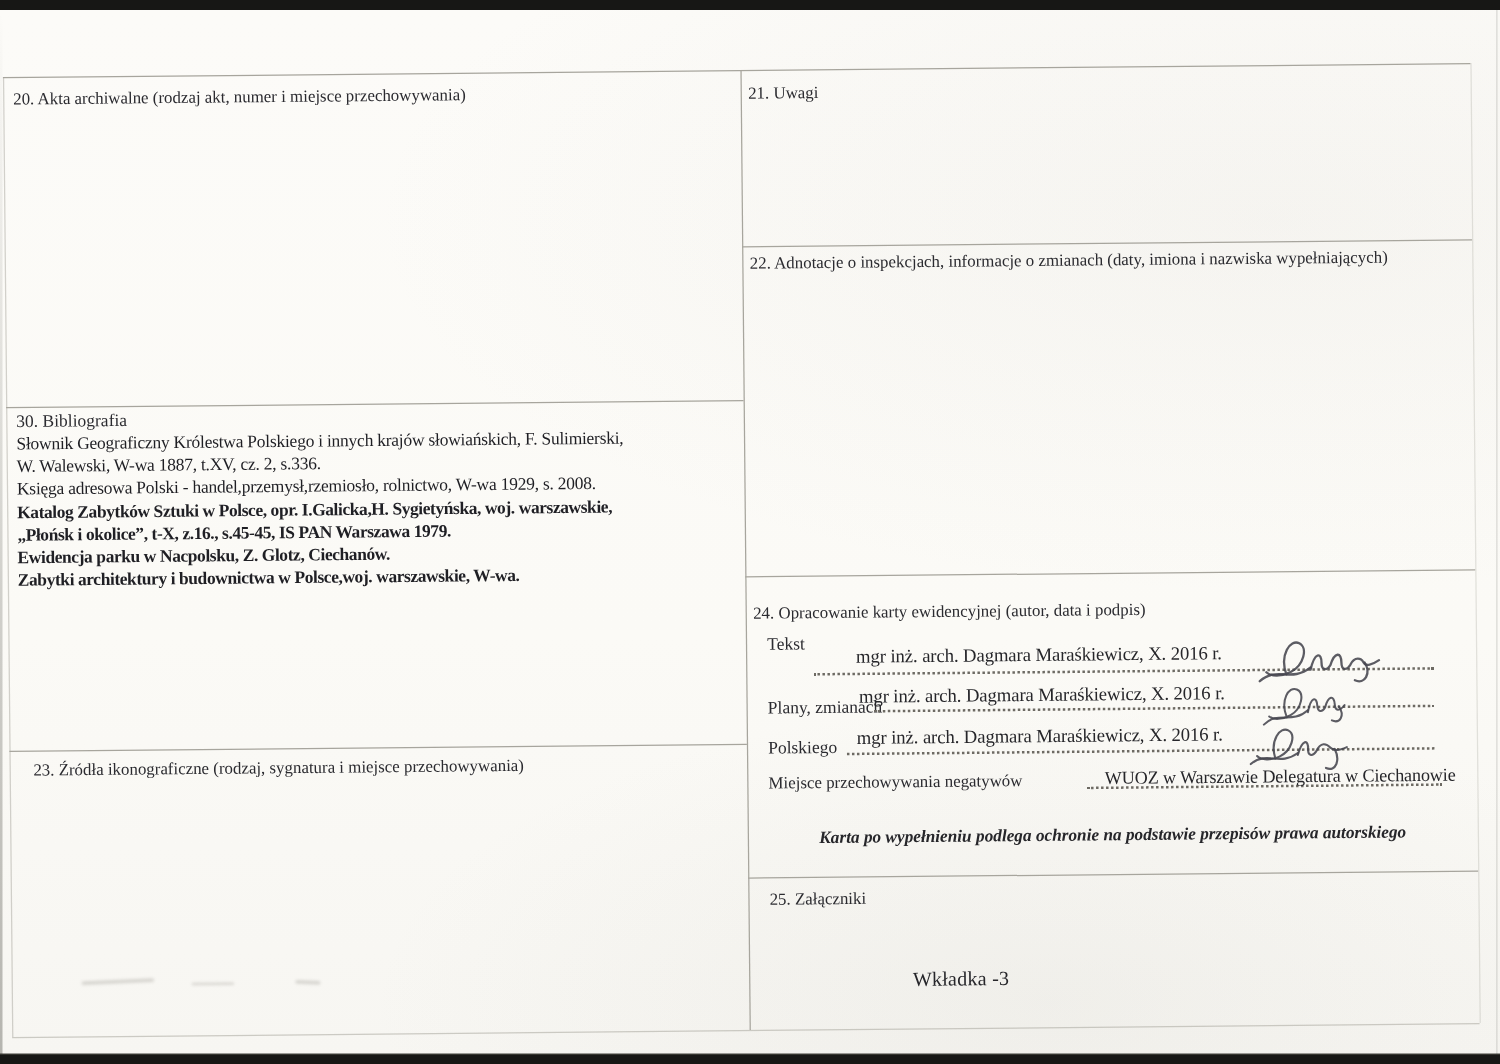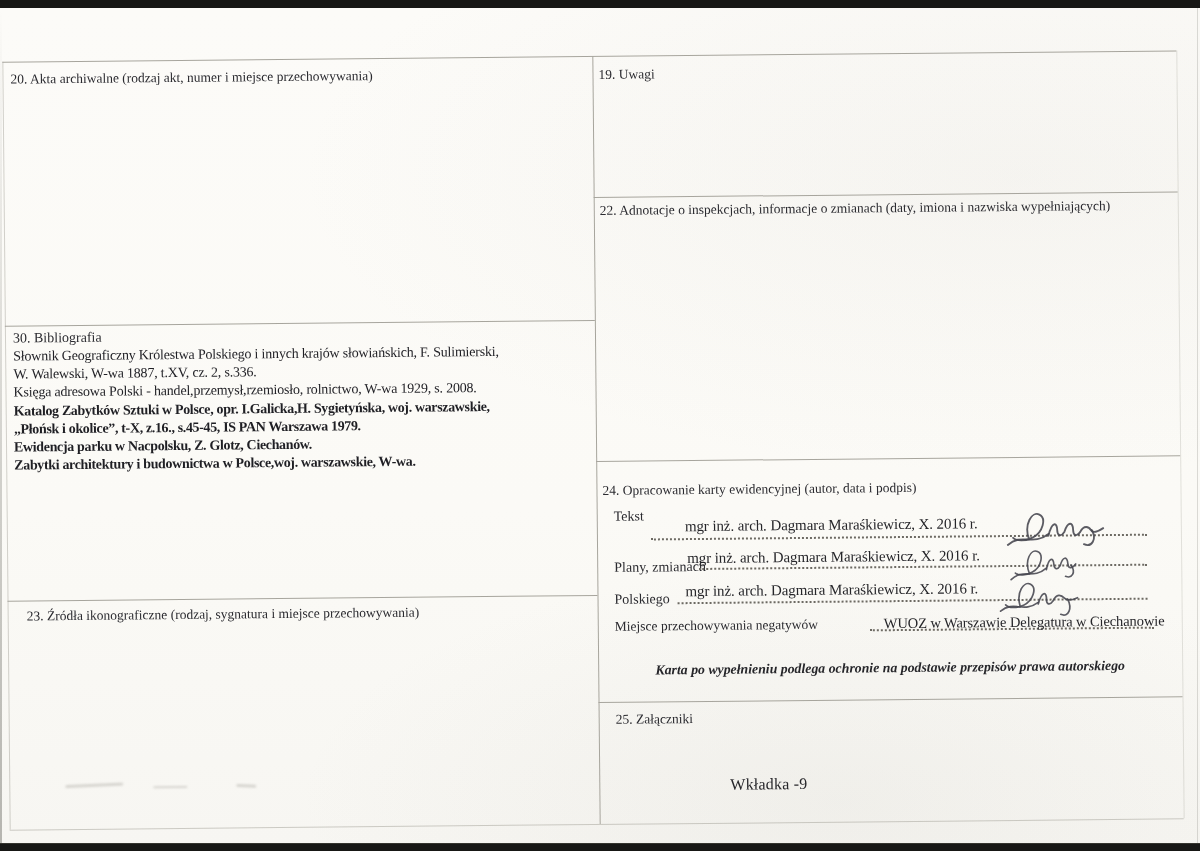--- a/index.html
+++ b/index.html
@@ -96,21 +96,21 @@
       <div class="ln v l-right"></div>
       <div class="ln h l-bottom"></div>
       <div class="ln v l-vdiv"></div>
       <div class="ln h l-20-22"></div>
       <div class="ln h l-22-23"></div>
       <div class="ln h l-21-22"></div>
       <div class="ln h l-22-24"></div>
       <div class="ln h l-24-25"></div>
 
       <div class="lbl" id="lbl-akta">20. Akta archiwalne (rodzaj akt, numer i miejsce przechowywania)</div>
-      <div class="lbl" id="lbl-uwagi">19. Uwagi</div>
+      <div class="lbl" id="lbl-uwagi">21. Uwagi</div>
       <div class="lbl" id="lbl-adnotacje">22. Adnotacje o inspekcjach, informacje o zmianach (daty, imiona i nazwiska wypełniających)</div>
       <div class="lbl" id="lbl-biblio">30. Bibliografia</div>
       <div class="lbl" id="lbl-zrodla">23. Źródła ikonograficzne (rodzaj, sygnatura i miejsce przechowywania)</div>
       <div class="lbl" id="lbl-oprac">24. Opracowanie karty ewidencyjnej (autor, data i podpis)</div>
       <div class="lbl" id="lbl-zal">25. Załączniki</div>
 
       <div class="bib">
         <div class="bib-line">Słownik Geograficzny Królestwa Polskiego i innych krajów słowiańskich, F. Sulimierski,</div>
         <div class="bib-line">W. Walewski, W-wa 1887, t.XV, cz. 2, s.336.</div>
         <div class="bib-line">Księga adresowa Polski - handel,przemysł,rzemiosło, rolnictwo, W-wa 1929, s. 2008.</div>
@@ -155,21 +155,21 @@
           <path d="M86 27 C92 38 88 50 78 46"></path>
         </svg>
       </div>
 
       <div class="rowlbl" id="rl3">Miejsce przechowywania negatywów</div>
       <div class="dots d-r3"></div>
       <div class="rowval" id="rv3">WUOZ w Warszawie Delegatura w Ciechanowie</div>
 
       <div class="notice">Karta po wypełnieniu podlega ochronie na podstawie przepisów prawa autorskiego</div>
 
-      <div id="val-zal">Wkładka -9</div>
+      <div id="val-zal">Wkładka -3</div>
 
       <div class="smudge sm1"></div>
       <div class="smudge sm2"></div>
       <div class="smudge sm3"></div>
     </div>
 
     <div class="paper-left-edge"></div>
     <div class="paper-right-edge"></div>
   </div>
 

